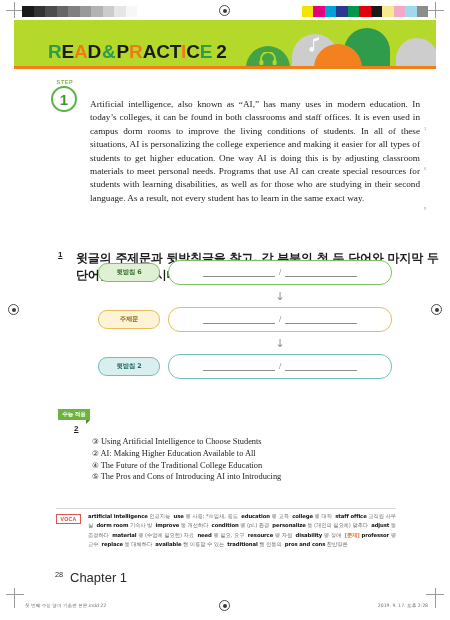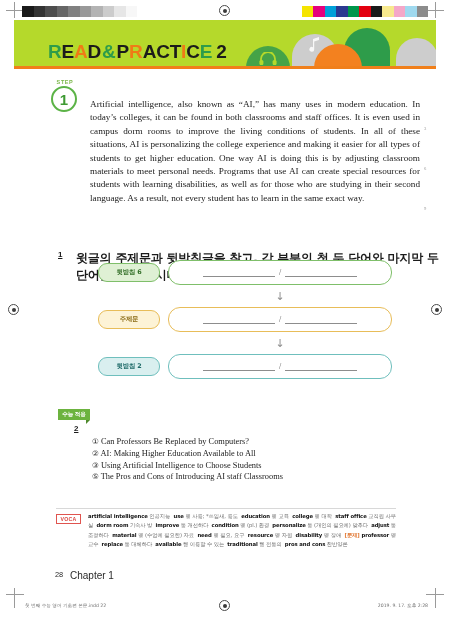--- a/index.html
+++ b/index.html
@@ -175,21 +175,21 @@
   .voca-body i { font-style: normal; color: #6d6d6d; }
   .voca-hl { color: #e0722a; font-weight: 700; }
 
   
   .pg-no {
     position: absolute; left: 55px; top: 570px;
     font-size: 7.4px; color: #2a2a2a; font-family: "Liberation Sans", sans-serif;
   }
   .pg-chap {
     position: absolute; left: 70px; top: 570px;
-    font-size: 10px; color: #2a2a2a; font-family: "Liberation Sans", sans-serif;
+    font-size: 13px; color: #2a2a2a; font-family: "Liberation Sans", sans-serif;
   }
   .print-file {
     position: absolute; left: 25px; top: 603px;
     font-size: 4.6px; color: #6f6f6f; font-family: "DejaVu Sans", sans-serif;
   }
   .print-date {
     position: absolute; right: 22px; top: 603px;
     font-size: 4.6px; color: #6f6f6f; font-family: "DejaVu Sans", sans-serif;
   }
 </style>
@@ -300,24 +300,24 @@
       <span class="blank-line"></span>
       <span class="slash">/</span>
       <span class="blank-line"></span>
     </div>
   </div>
 
   <div class="suneung">수능 적용</div>
   <div class="suneung-tail"></div>
   <div class="q-num" style="left:74px;top:424px;">2</div>
   <div class="choices" id="choices-list">
-      <div><span class="circ">①</span><span> Can Professors Be Replaced by Computers?</span></div>
+      <div><span class="circ">③</span><span> Using Artificial Intelligence to Choose Students</span></div>
       <div><span class="circ">②</span><span> AI: Making Higher Education Available to All</span></div>
-      <div><span class="circ">③</span><span> Using Artificial Intelligence to Choose Students</span></div>
-      <div><span class="circ">⑤</span><span> The Pros and Cons of Introducing AI staff Classrooms</span></div>
+      <div><span class="circ">④</span><span> The Future of the Traditional College Education</span></div>
+      <div><span class="circ">⑤</span><span> The Pros and Cons of Introducing AI into Introducing</span></div>
     </div>
 
   <div class="voca-wrap">
     <div class="voca-rule"></div>
     <div class="voca-tag">VOCA</div>
     <div class="voca-body" id="voca-body"><span><b>artificial intelligence</b><i> 인공지능&nbsp;&nbsp;</i></span><span><b>use</b><i> 몡 사용; *쓰임새, 용도&nbsp;&nbsp;</i></span><span><b>education</b><i> 몡 교육&nbsp;&nbsp;</i></span><span><b>college</b><i> 몡 대학&nbsp;&nbsp;</i></span><span><b>staff office</b><i> 교직원 사무실&nbsp;&nbsp;</i></span><span><b>dorm room</b><i> 기숙사 방&nbsp;&nbsp;</i></span><span><b>improve</b><i> 통 개선하다&nbsp;&nbsp;</i></span><span><b>condition</b><i> 몡 (pl.) 환경&nbsp;&nbsp;</i></span><span><b>personalize</b><i> 통 (개인의 필요에) 맞추다&nbsp;&nbsp;</i></span><span><b>adjust</b><i> 통 조정하다&nbsp;&nbsp;</i></span><span><b>material</b><i> 몡 (수업에 필요한) 자료&nbsp;&nbsp;</i></span><span><b>need</b><i> 몡 필요, 요구&nbsp;&nbsp;</i></span><span><b>resource</b><i> 몡 자원&nbsp;&nbsp;</i></span><span><b>disability</b><i> 몡 장애&nbsp;&nbsp;</i></span><span><span class="voca-hl">[문제] </span><b>professor</b><i> 몡 교수&nbsp;&nbsp;</i></span><span><b>replace</b><i> 통 대체하다&nbsp;&nbsp;</i></span><span><b>available</b><i> 혱 이용할 수 있는&nbsp;&nbsp;</i></span><span><b>traditional</b><i> 혱 전통의&nbsp;&nbsp;</i></span><span><b>pros and cons</b><i> 찬반양론&nbsp;&nbsp;</i></span></div>
   </div>
 
   <div class="pg-no">28</div>
   <div class="pg-chap">Chapter 1</div>

